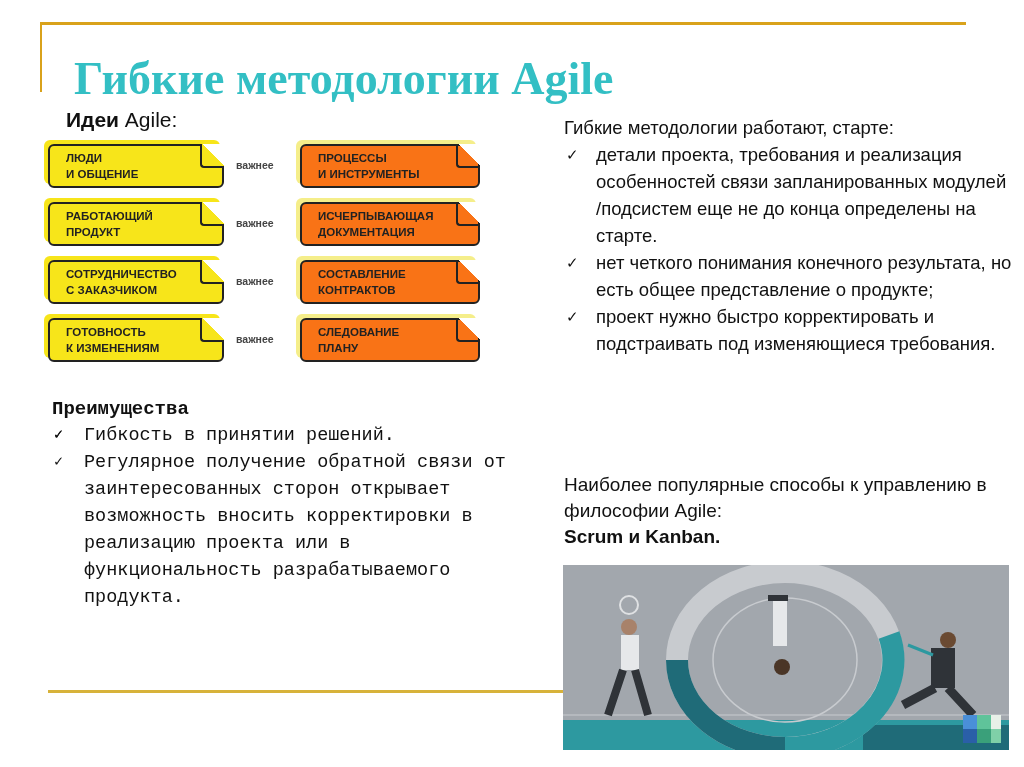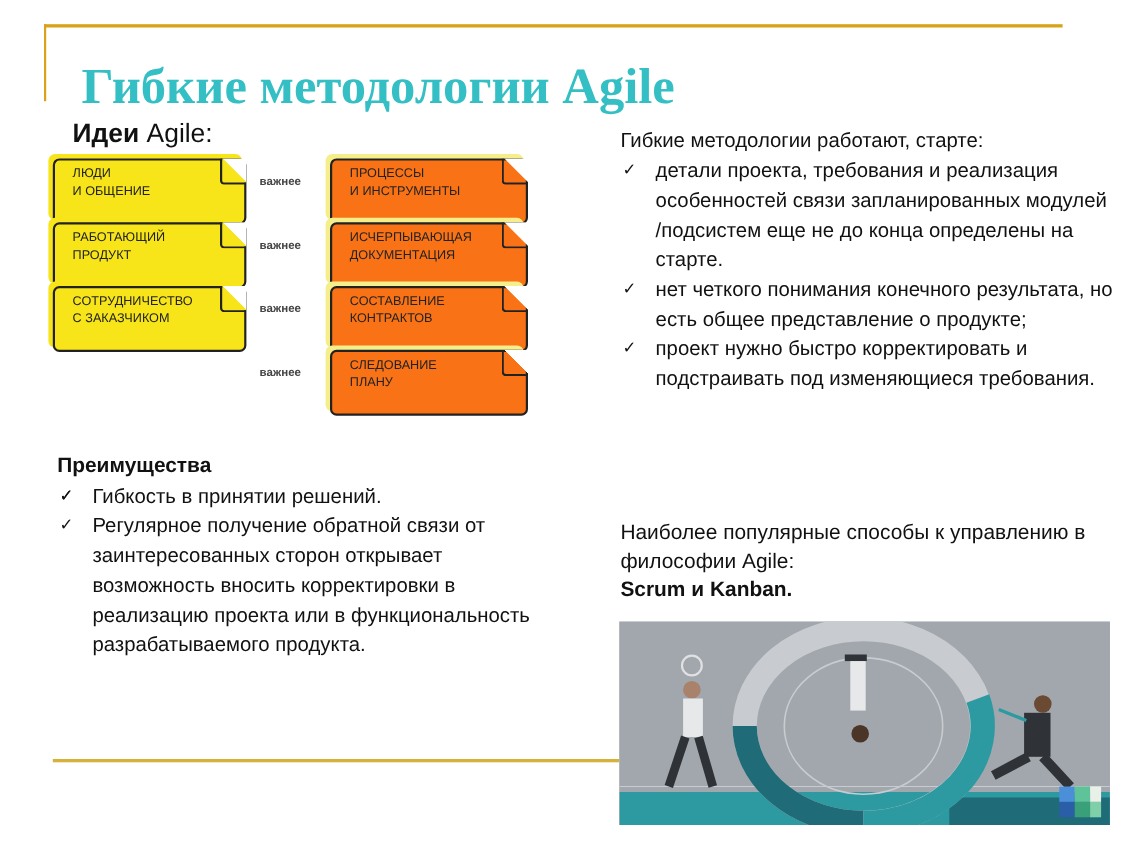--- a/index.html
+++ b/index.html
@@ -8,43 +8,43 @@
     background: #ffffff; font-family: "Liberation Sans", sans-serif; color: #111;
   }
   .frame-top { position: absolute; left: 40px; top: 22px; width: 926px; height: 3px; background: #d9a21b; }
   .frame-left { position: absolute; left: 40px; top: 22px; width: 2px; height: 70px; background: #d9a21b; }
   .frame-bottom { position: absolute; left: 48px; top: 690px; width: 515px; height: 3px; background: #d7b23a; }
   .title {
     position: absolute; left: 62px; top: 40px; margin: 12px;
     font-family: "Liberation Serif", serif; font-weight: bold; font-size: 46px;
     color: #33bfc4; letter-spacing: 0px; white-space: nowrap;
   }
-  .ideas-heading { position: absolute; left: 66px; top: 108px; font-size: 24px; }
+  .ideas-heading { position: absolute; left: 66px; top: 108px; font-size: 21px; }
   .ideas-heading b { font-weight: bold; }
 
   .ideas { position: absolute; left: 46px; top: 144px; width: 440px; }
   .idea-row { position: relative; height: 58px; margin-bottom: 0px; }
   .card {
-    position: absolute; top: 0; width: 176px; height: 60px;
+    position: absolute; top: 0; width: 176px; height: 44px;
     border: 2px solid #222; border-radius: 6px;
-    font-weight: normal; font-size: 11.5px; line-height: 16px; text-transform: uppercase;
+    font-weight: bold; font-size: 11.5px; line-height: 16px; text-transform: uppercase;
     padding: 4px 0 0 16px; box-sizing: border-box; color: #222;
   }
   .card.yellow { left: 2px; background: #f7e51a; box-shadow: -4px -4px 0 #f7e51a; }
   .card.white { left: 254px; background: #f97316; box-shadow: -4px -4px 0 #f5ee8a; width: 180px; }
   .card .fold {
     position: absolute; right: -2px; top: -2px; width: 22px; height: 22px;
     border-left: 2px solid #222; border-bottom: 2px solid #222; border-bottom-left-radius: 4px;
     background: linear-gradient(225deg, #ffffff 48%, transparent 50%);
   }
   .card.yellow .fold { background: linear-gradient(225deg, #ffffff 48%, #f7e51a 50%); }
   .card .line { display: block; white-space: nowrap; }
   .vs { position: absolute; left: 190px; top: 15px; font-size: 10.5px; font-weight: bold; color: #444; }
 
-  .advantages { position: absolute; left: 52px; top: 413px; width: 460px; }
+  .advantages { position: absolute; left: 52px; top: 398px; width: 460px; font-family: Liberation Mono, monospace; }
   .adv-title { font-weight: bold; font-size: 19px; margin-bottom: 2px; }
   ul.checks { list-style: none; margin: 0; padding: 0; }
   ul.checks li { position: relative; padding-left: 32px; font-size: 18.5px; line-height: 27px; }
   ul.checks li .tick { position: absolute; left: 2px; top: 0; font-size: 15px; }
 
   .right-text { position: absolute; left: 564px; top: 114px; width: 450px; }
   .right-intro { font-size: 18.5px; line-height: 27px; }
   .popular { position: absolute; left: 564px; top: 472px; width: 450px; font-size: 19px; line-height: 26px; }
   .popular b { font-weight: bold; }
 
@@ -97,20 +97,25 @@
       <span class="fold"></span>
     </div>
     <span class="vs">важнее</span>
     <div class="card white">
       <span class="line">СОСТАВЛЕНИЕ</span>
       <span class="line">КОНТРАКТОВ</span>
       <span class="fold"></span>
     </div>
   </div>
   <div class="idea-row">
+    <div class="card yellow">
+      <span class="line">ГОТОВНОСТЬ</span>
+      <span class="line">К ИЗМЕНЕНИЯМ</span>
+      <span class="fold"></span>
+    </div>
     <span class="vs">важнее</span>
     <div class="card white">
       <span class="line">СЛЕДОВАНИЕ</span>
       <span class="line">ПЛАНУ</span>
       <span class="fold"></span>
     </div>
   </div>
 </div>
 
 <div class="advantages">

